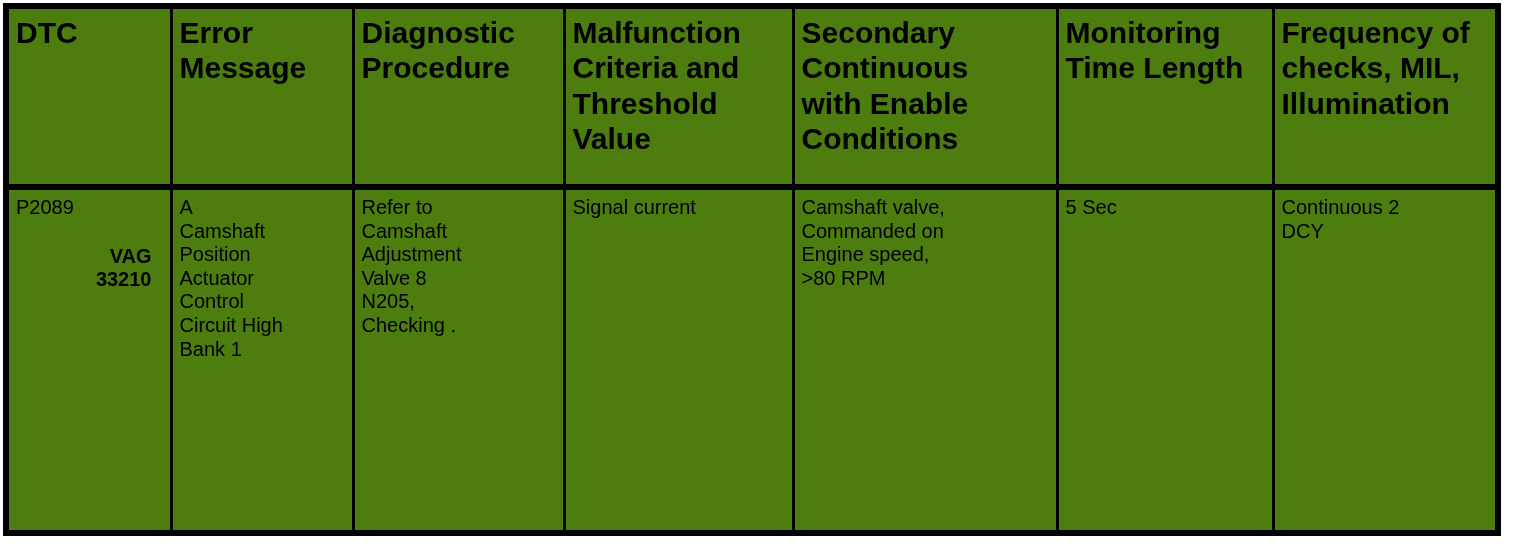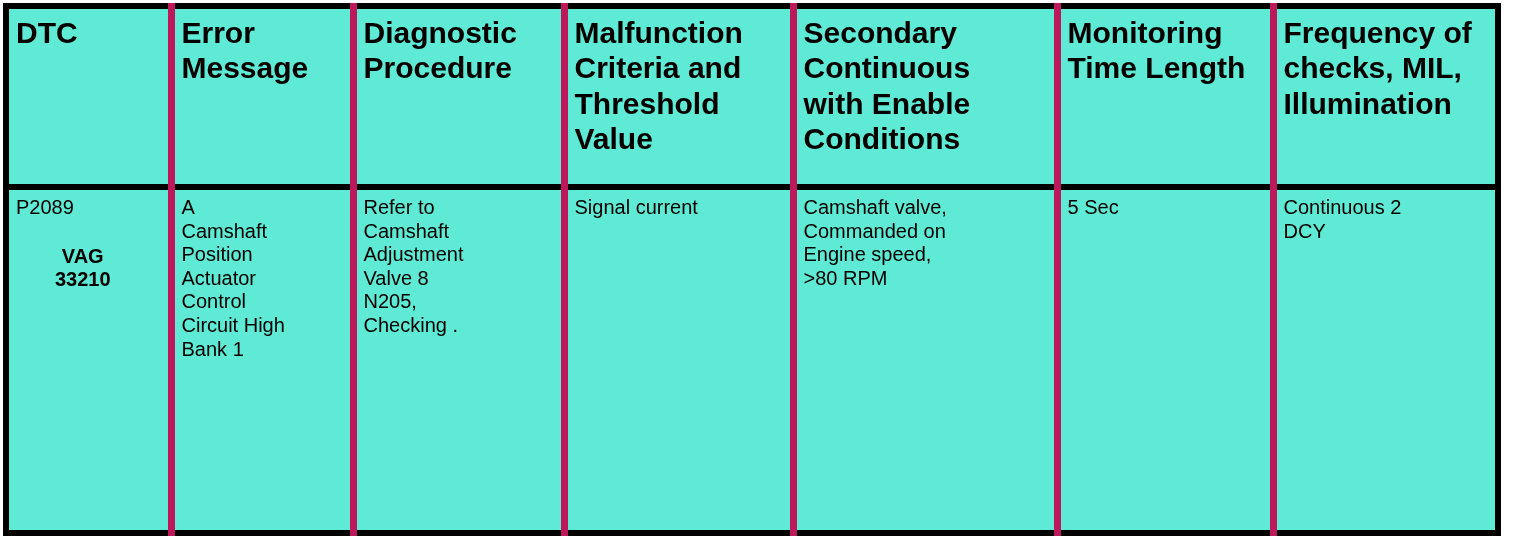--- a/index.html
+++ b/index.html
@@ -22,37 +22,37 @@
     width: 1492px;
     height: 533px;
     box-sizing: border-box;
   }
 
   table.dtc-table {
     border-collapse: collapse;
     table-layout: fixed;
     width: 1492px;
     height: 533px;
-    background: #5eead4;
+    background: #4d7c0f;
   }
 
   
   table.dtc-table {
     border-top: 6px solid #000;
     border-left: 6px solid #000;
     border-right: 6px solid #000;
     border-bottom: 6px solid #000;
   }
 
   table.dtc-table th,
   table.dtc-table td {
     vertical-align: top;
     text-align: left;
     padding: 6px 4px 4px 7px;
-    border-left: 7px solid #be185d;
+    border-left: 3px solid #be185d;
     border-right: 3px solid #000;
     box-sizing: border-box;
     line-height: 1.18;
     overflow: hidden;
   }
   table.dtc-table th:first-child,
   table.dtc-table td:first-child {
     border-left: 0;
   }
   table.dtc-table th:last-child,
@@ -80,21 +80,21 @@
     white-space: pre;
   }
 
   .dtc-code {
     display: block;
     text-align: left;
     font-weight: normal;
   }
   .dtc-vag-block {
     display: block;
-    text-align: center;
+    text-align: right;
     font-weight: bold;
     margin-top: 25px;
     padding-right: 14px;
   }
   .dtc-vag-line {
     display: block;
     white-space: pre;
   }
 
   

